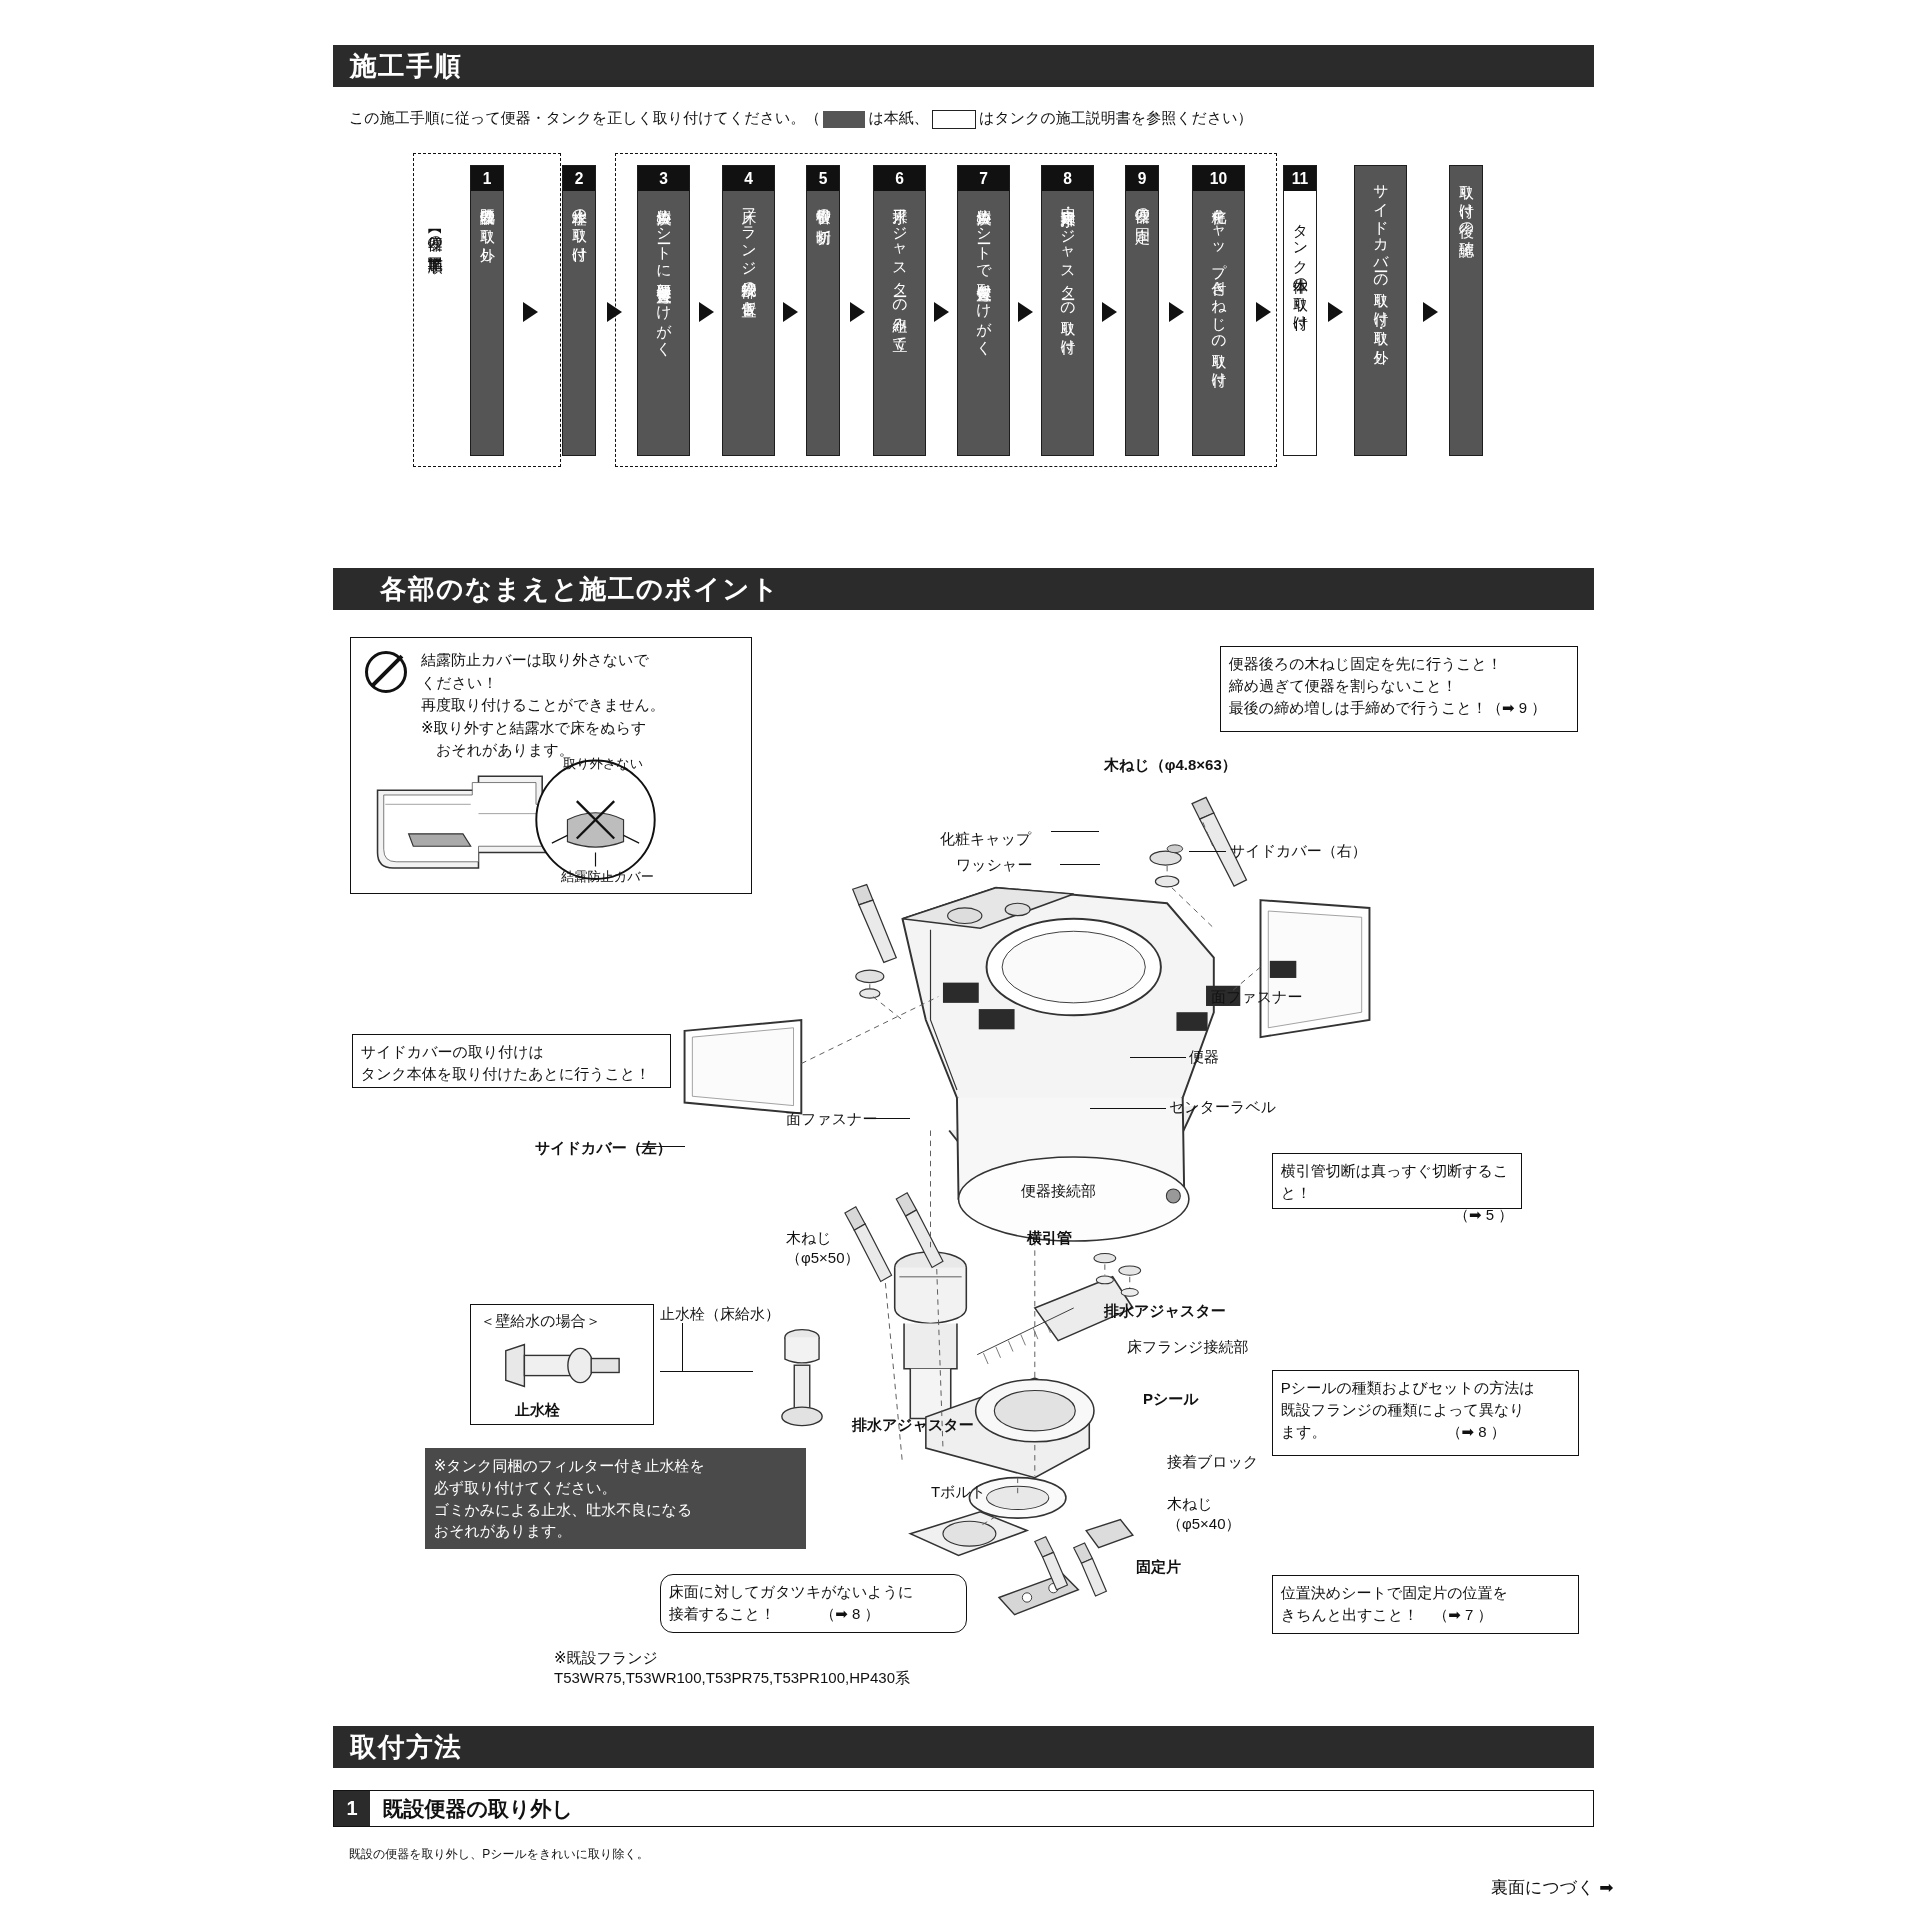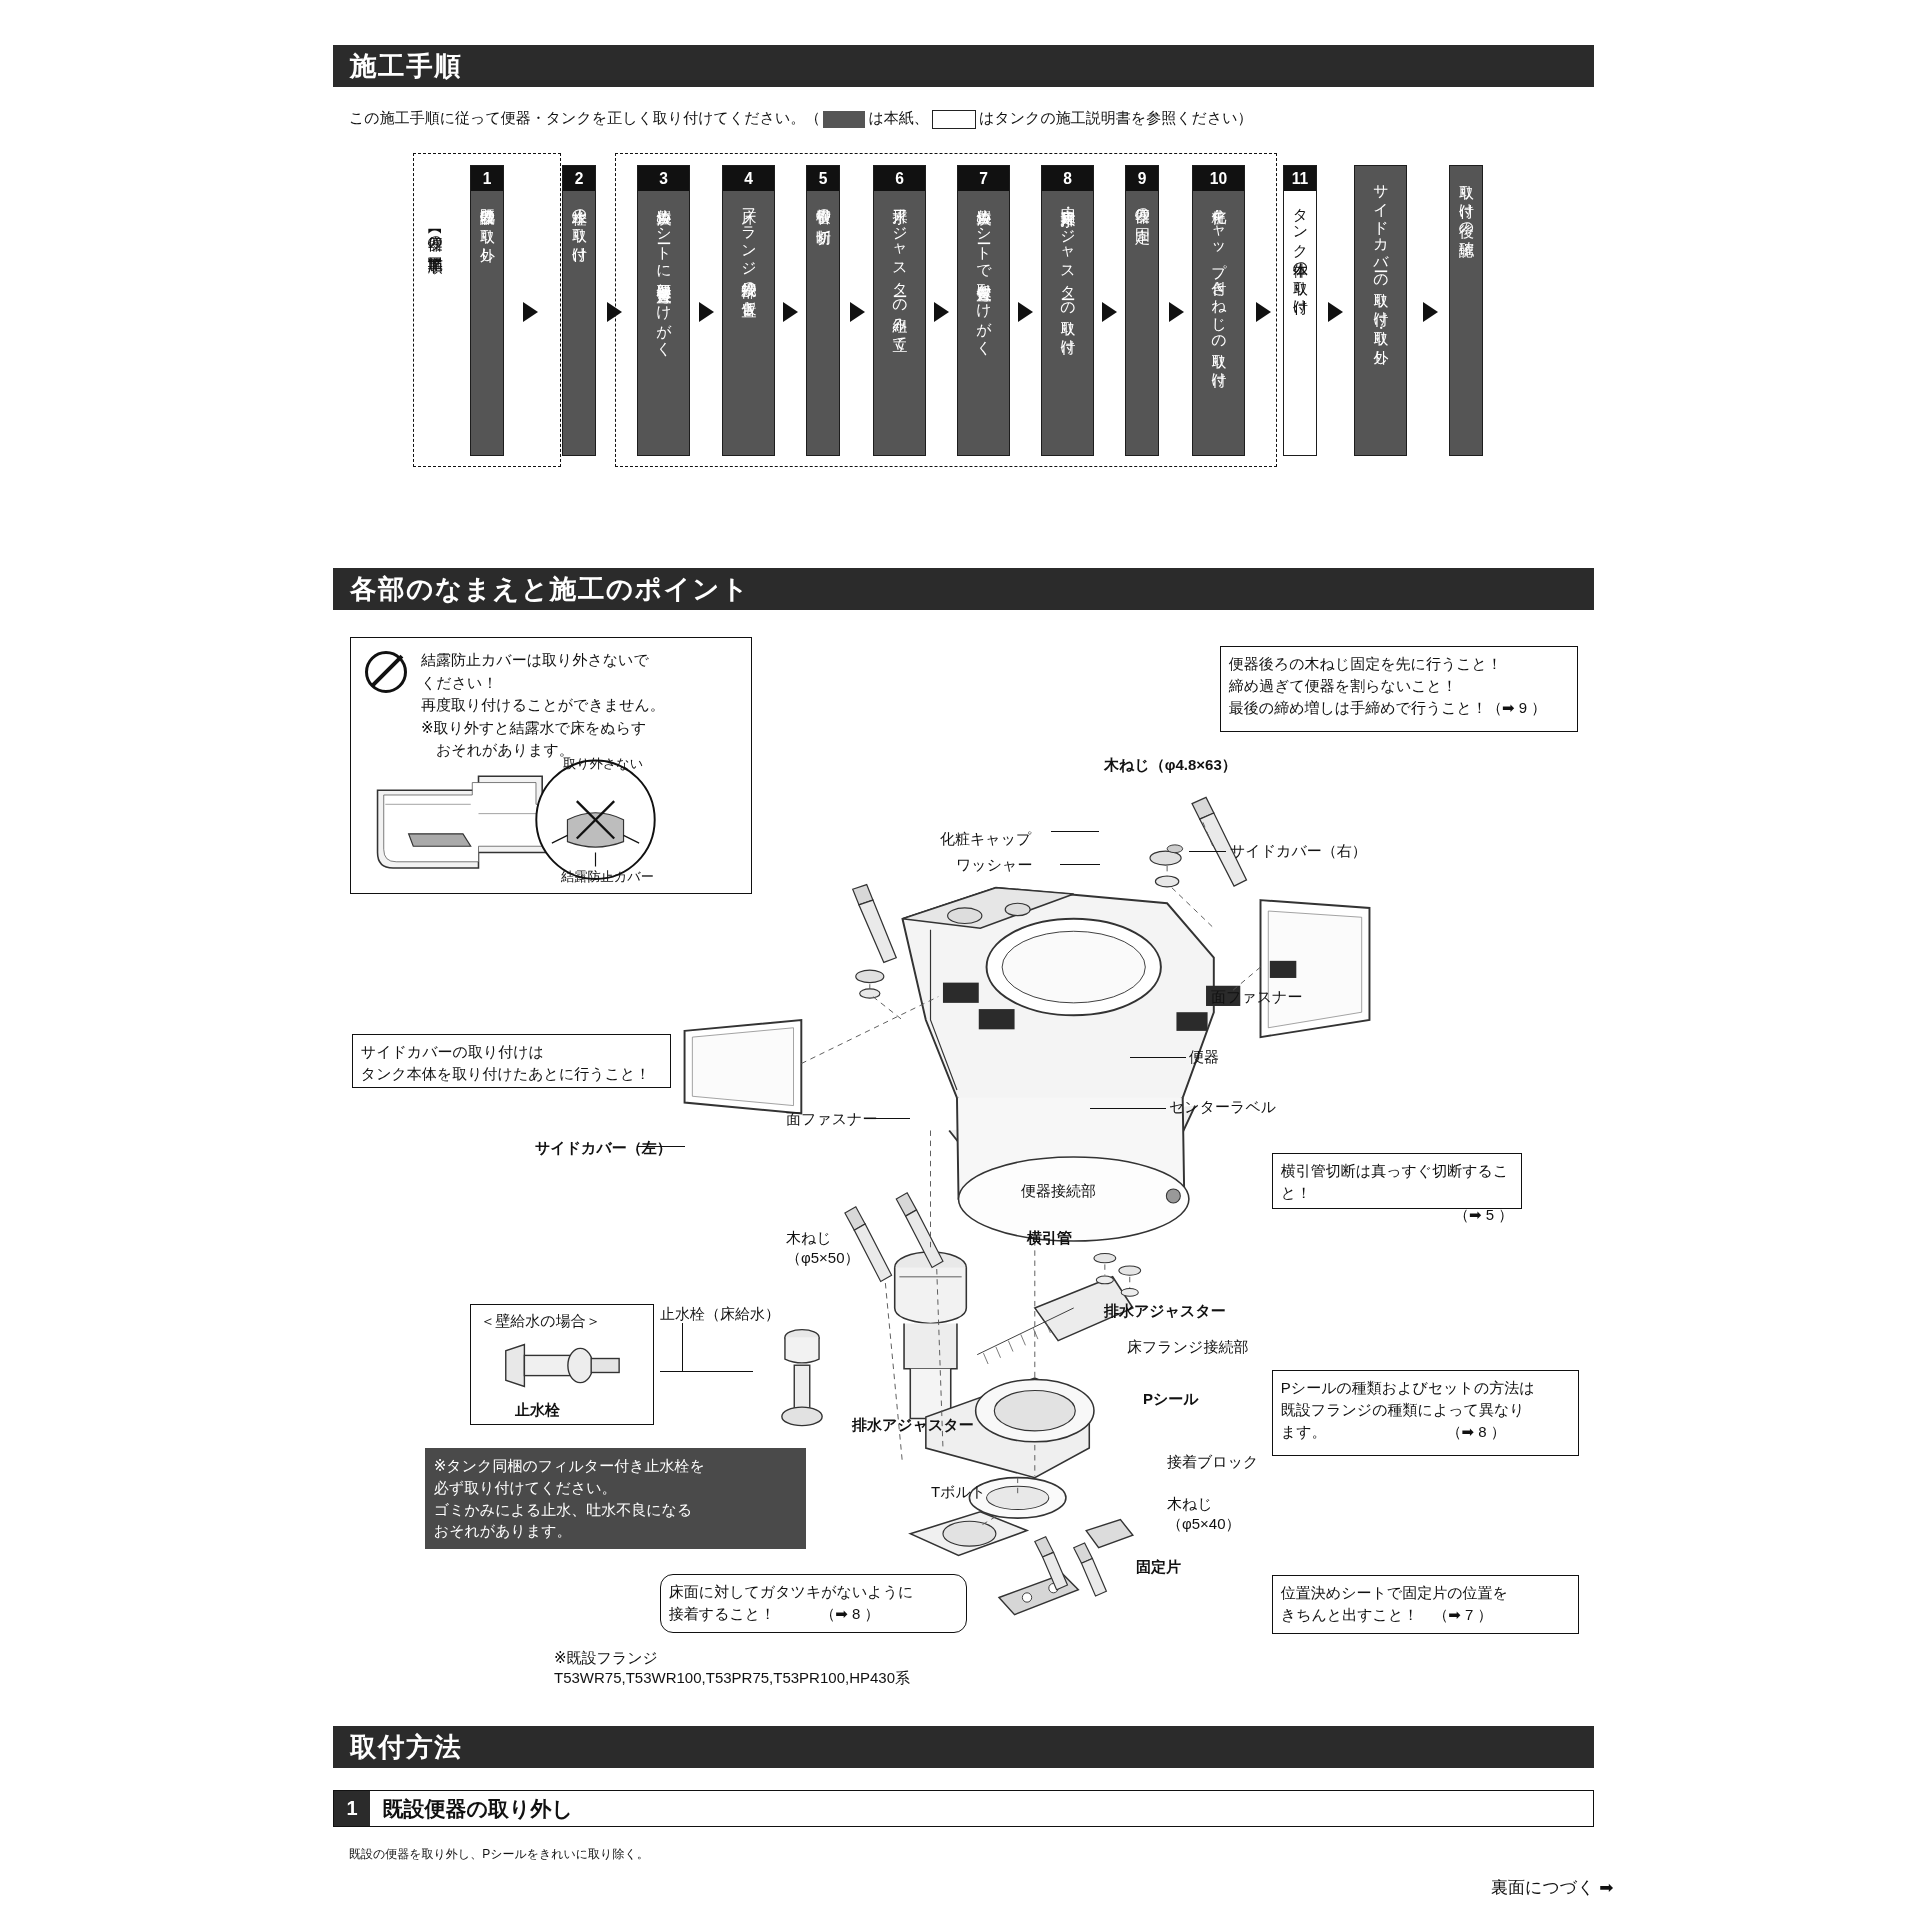--- a/index.html
+++ b/index.html
@@ -231,36 +231,36 @@
     <div class="vtext">便器の固定</div>
   </div>
   <div class="arrow" style="left:1169px;top:302px;"></div>
 
   <div class="flowbox wide" style="left:1192px;top:165px;height:291px;">
     <div class="num">10</div>
     <div class="vtext">化粧キャップ付きねじの取り付け</div>
   </div>
   <div class="arrow" style="left:1256px;top:302px;"></div>
 
-  <div class="flowbox light" style="left:1283px;top:165px;height:291px;">
+  <div class="flowbox light" style="left:1283px;top:165px;height:291px;gap:16px;">
     <div class="num">11</div>
     <div class="vtext">タンク本体の取り付け</div>
   </div>
   <div class="arrow" style="left:1328px;top:302px;"></div>
 
   <div class="flowbox wide nonum" style="left:1354px;top:165px;height:291px;">
     <div class="vtext">サイドカバーの取り付け・取り外し</div>
   </div>
   <div class="arrow" style="left:1423px;top:302px;"></div>
 
   <div class="flowbox nonum" style="left:1449px;top:165px;height:291px;">
     <div class="vtext">取り付け後の確認</div>
   </div>
 
-  <div class="section-bar" style="left:333px;top:568px;width:1261px;">
+  <div class="section-bar" style="left:333px;top:568px;width:1261px;padding-left:30px;">
     <span class="bar-text">各部のなまえと施工のポイント</span>
   </div>
 
   <div class="callout" style="left:350px;top:637px;width:402px;height:257px;padding:0;">
     <div class="noentry" style="left:14px;top:12.5px;"></div>
     <div style="position:absolute;left:70px;top:11px;font-size:15px;line-height:1.5;">
       <div>結露防止カバーは取り外さないで</div>
       <div>ください！</div>
       <div>再度取り付けることができません。</div>
       <div>※取り外すと結露水で床をぬらす</div>

